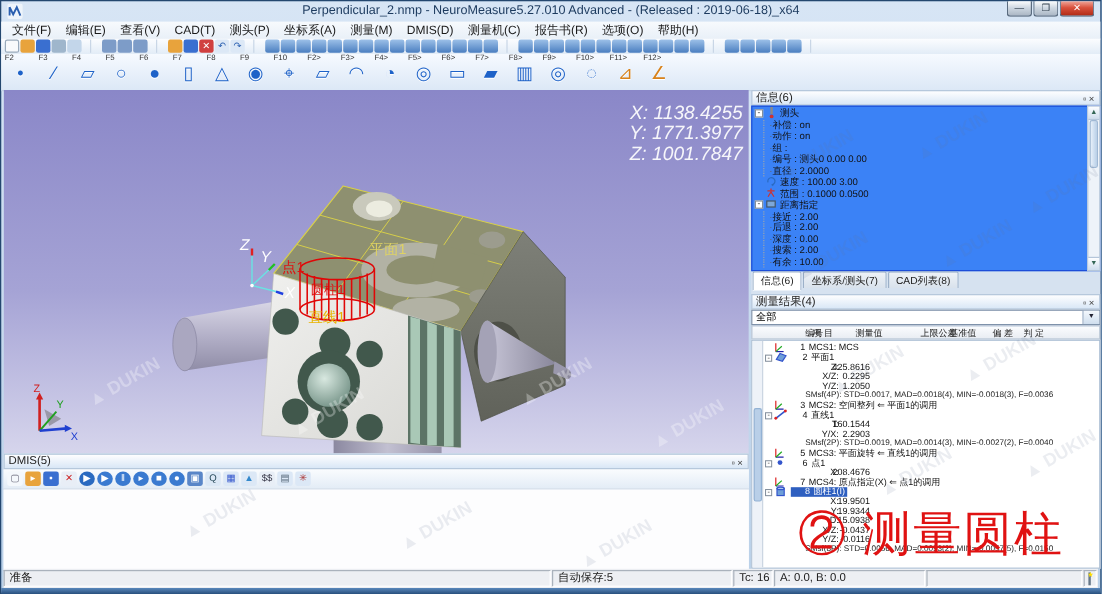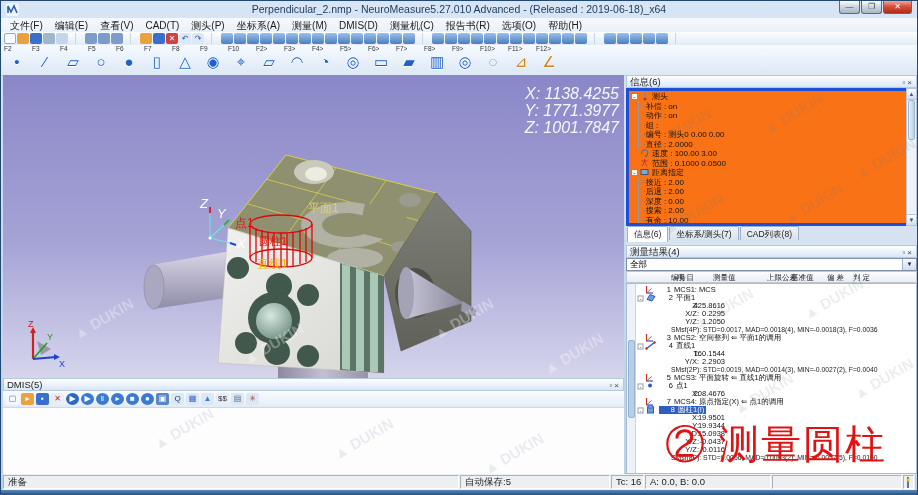--- a/index.html
+++ b/index.html
@@ -35,22 +35,22 @@
   .flabel{position:absolute;left:1px;top:0;font-size:6.5px;color:#333;}
   .fglyph{position:absolute;left:0;right:0;top:7px;text-align:center;font-size:15px;
       line-height:20px;color:#1e62c8;text-shadow:0 1px 0 #fff;}
   
   .viewport{position:absolute;left:2px;top:74px;width:621px;height:303px;}
   
   .rpanel{position:absolute;left:625px;top:74px;width:291px;height:399px;background:#d6e2f0;}
   .ptitle{height:13px;background:linear-gradient(#fefeff,#d9e7f6);border:1px solid #b6c8dc;
       font-size:9.5px;color:#222;padding-left:3px;line-height:12px;position:relative;box-sizing:border-box;}
   .ptools{position:absolute;right:2px;top:1px;font-size:8px;color:#444;letter-spacing:2px;}
-  .info-tree{position:absolute;left:0;top:13px;width:291px;height:138px;background:#f97316;
-      border:3px solid #1d4ed8;box-sizing:border-box;overflow:hidden;}
+  .info-tree{position:absolute;left:0;top:13px;width:291px;height:138px;background:#3b82f6;
+      border:1px solid #1d4ed8;box-sizing:border-box;overflow:hidden;}
   .itree{position:absolute;left:2px;top:1px;right:12px;}
   .itrow{height:9.5px;line-height:9.5px;font-size:8px;color:#111;white-space:nowrap;display:flex;align-items:center;}
   .exp{width:7px;height:7px;border:1px solid #848f9c;background:#fff;font-size:7px;line-height:5px;
       text-align:center;color:#333;margin-right:2px;box-sizing:border-box;}
   .ico{margin-right:3px;display:inline-block;}
   .kids{margin-left:7px;border-left:1px dotted #9aa4b0;padding-left:4px;}
   .kids .itrow:before{content:"· ";color:#666;}
   .vsb{position:absolute;right:0;top:13px;width:11px;height:138px;background:#eef3f9;
       border:1px solid #b5c6da;box-sizing:border-box;}
   .vsb .arr{height:10px;font-size:6px;text-align:center;line-height:10px;color:#365;

